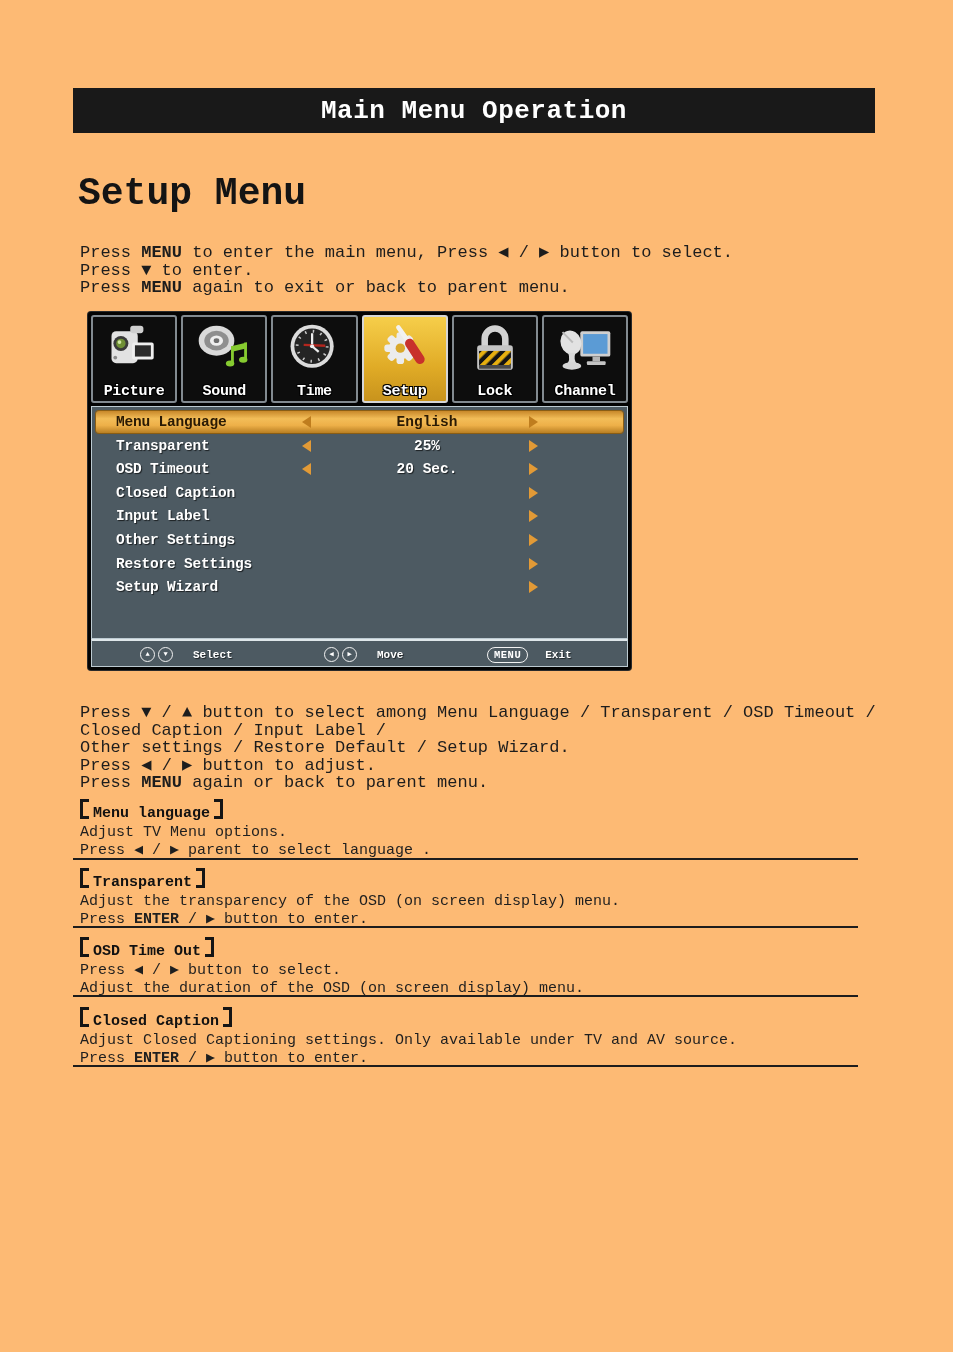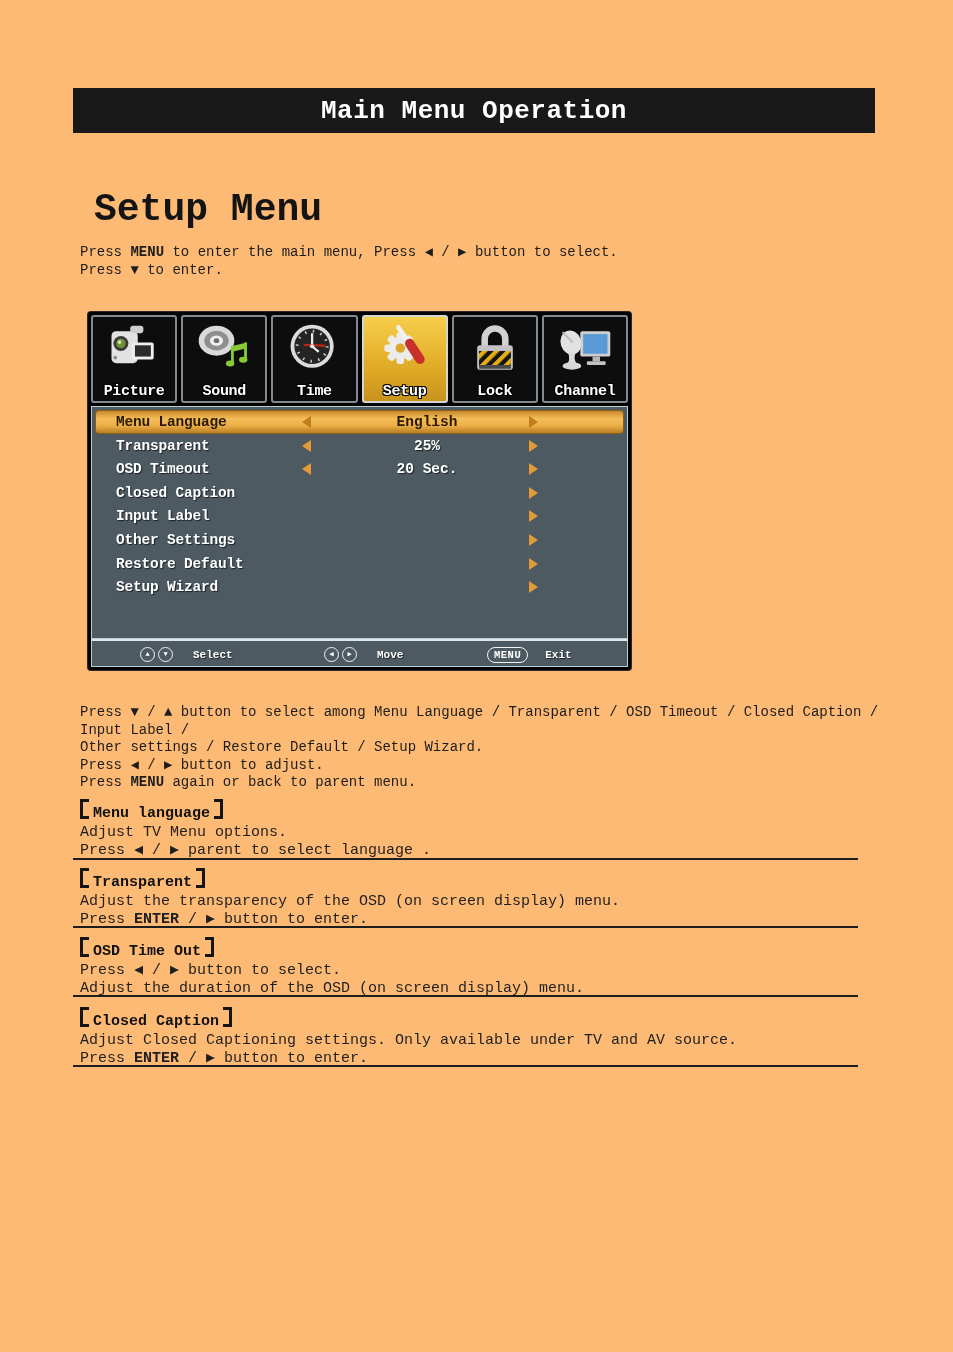--- a/index.html
+++ b/index.html
@@ -4,23 +4,23 @@
 <style>
   html,body{margin:0;padding:0;background:#fff;}
   .page{position:relative;width:953px;height:1352px;background:#fdba74;overflow:hidden;
         font-family:Liberation Mono, monospace;color:#1f1f1f;}
   .b{font-weight:bold;}
 
   
   .header-bar{position:absolute;left:73px;top:88px;width:802px;height:45px;background:#191919;
               display:flex;align-items:center;justify-content:center;}
   .header-bar span{color:#fff;font-weight:bold;font-size:26px;letter-spacing:.5px;}
-  .page-title{position:absolute;left:78px;top:172px;margin:16px;font-size:38px;font-weight:bold;color:#141414;}
-
-  .textblock{position:absolute;left:80px;width:800px;font-size:14px;line-height:17.6px;color:#1d1d1d;}
+  .page-title{position:absolute;left:78px;top:172px;margin:0;font-size:38px;font-weight:bold;color:#141414;}
+
+  .textblock{position:absolute;left:80px;width:800px;font-size:17px;line-height:17.6px;color:#1d1d1d;}
   .intro{top:244px;}
   .post{top:704px;}
 
   .section{position:absolute;left:80px;width:780px;font-size:15px;line-height:17.4px;}
   .sec-head{font-weight:bold;font-size:15px;margin-bottom:2px;color:#111;}
   .lbr,.rbr{display:inline-block;width:6px;height:14px;vertical-align:-2px;}
   .lbr{border-left:3.5px solid #151515;border-top:3px solid #151515;border-bottom:3px solid #151515;margin-right:4px;}
   .rbr{border-right:3.5px solid #151515;border-top:3px solid #151515;border-bottom:3px solid #151515;margin-left:4px;}
   .rule{position:absolute;left:73px;width:785px;height:2px;background:#1d1d1d;}
 
@@ -74,20 +74,21 @@
 
   <div class="header-bar">
     <span>Main Menu Operation</span>
   </div>
 
   <h1 class="page-title">Setup Menu</h1>
 
   <div class="textblock intro">
     <div><span>Press </span><span class="b">MENU</span><span> to enter the main menu,  Press ◀ / ▶ button to select.</span></div>
     <div><span>Press ▼ to enter.</span></div>
+    <div><span>Press </span><span class="b">MENU</span><span> again to exit or back to parent menu.</span></div>
   </div>
 
   <div class="osd">
     <div class="tabs">
 
       <div class="tab">
         <svg width="60" height="64" viewBox="0 0 64 64">
           <rect x="8" y="12" width="28" height="34" rx="5" fill="#e2e2e2"></rect>
           <rect x="28" y="6" width="14" height="8" rx="3" fill="#cfcfcf"></rect>
           <circle cx="18" cy="25" r="8" fill="#3a3a3a"></circle>
@@ -208,21 +209,21 @@
         <span class="val"></span>
         <span class="tri tri-r"></span>
       </div>
       <div class="row">
         <span class="lbl">Other Settings</span>
 
         <span class="val"></span>
         <span class="tri tri-r"></span>
       </div>
       <div class="row">
-        <span class="lbl">Restore Default</span>
+        <span class="lbl">Restore Settings</span>
 
         <span class="val"></span>
         <span class="tri tri-r"></span>
       </div>
       <div class="row">
         <span class="lbl">Setup Wizard</span>
 
         <span class="val"></span>
         <span class="tri tri-r"></span>
       </div>

